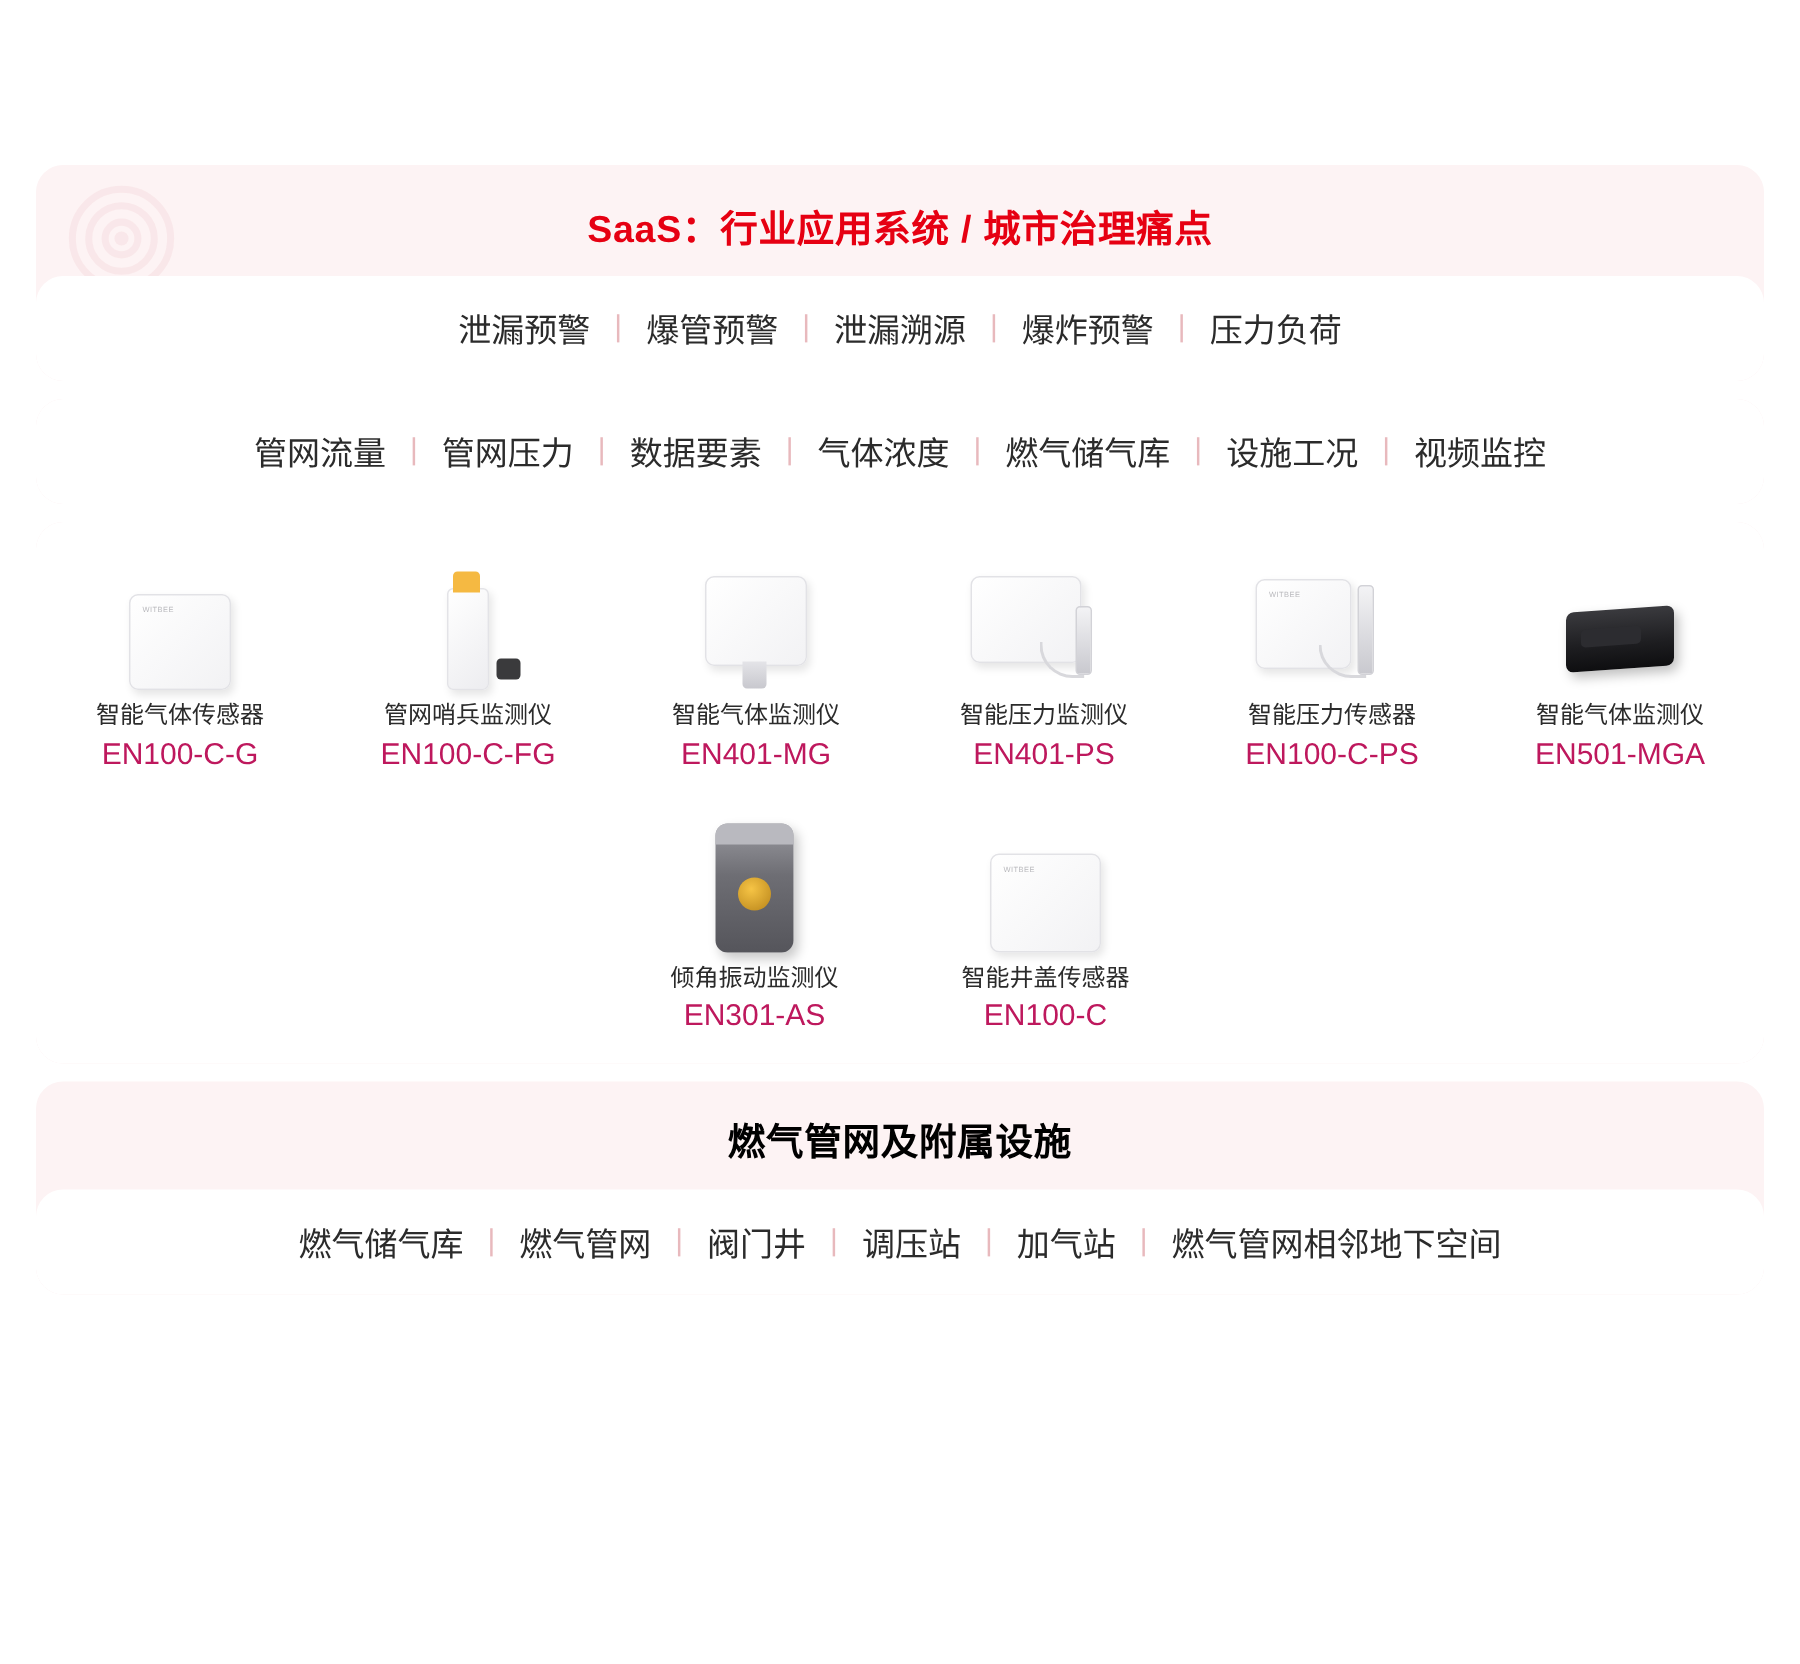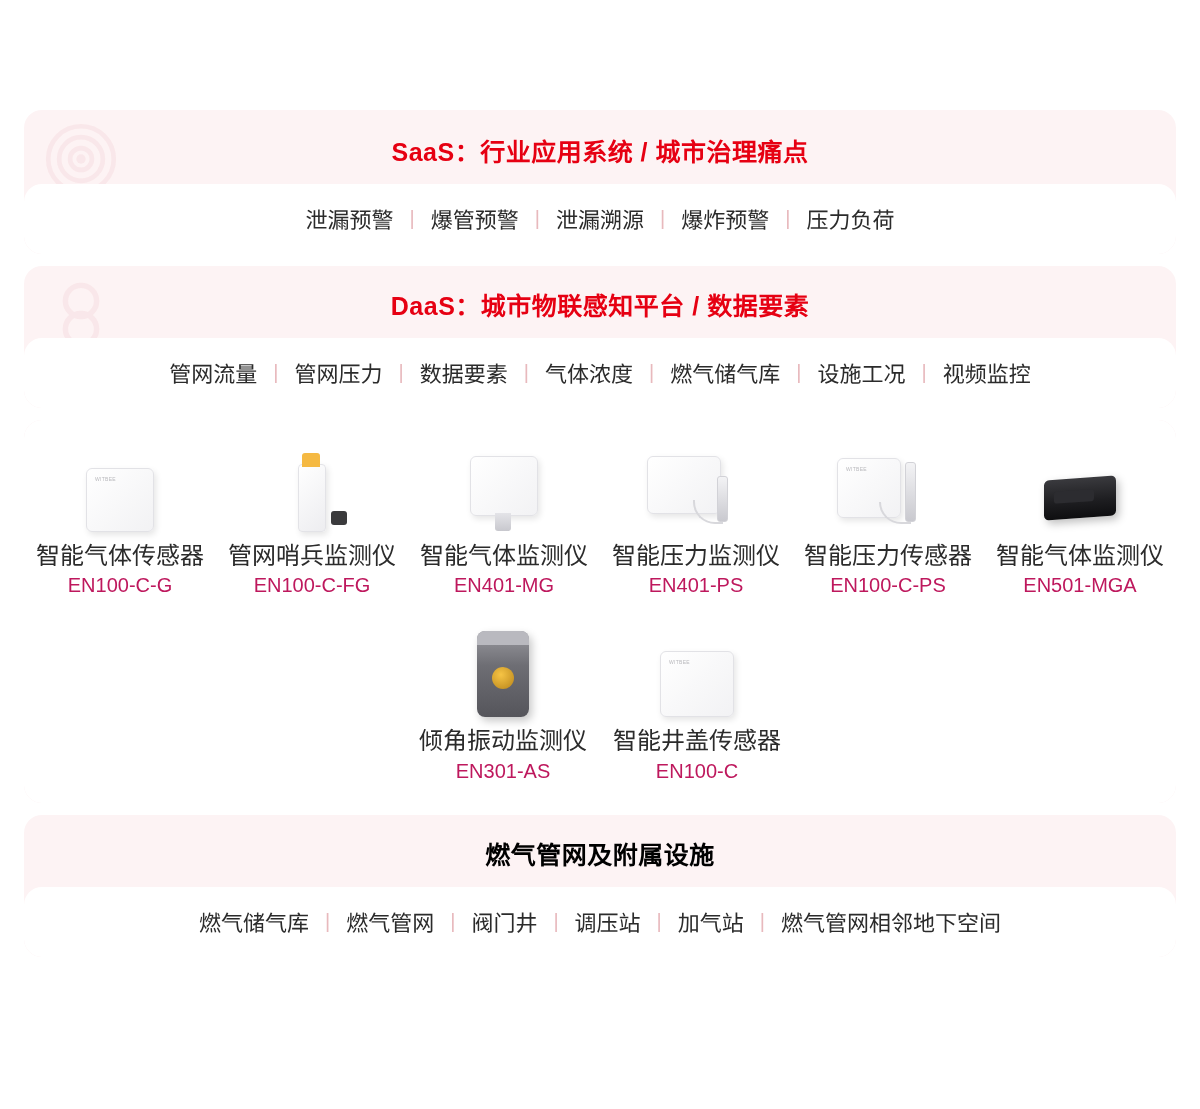--- a/index.html
+++ b/index.html
@@ -106,24 +106,25 @@
     padding: 0 2px;
   }
   .device-art {
     height: 96px;
     display: flex;
     align-items: flex-end;
     justify-content: center;
     margin-bottom: 8px;
   }
   .device-name {
-    font-size: 24px;
+    font-size: 16px;
     color: #2b2b2b;
     line-height: 1.35;
     white-space: nowrap;
+    font-family: Liberation Mono, monospace;
   }
   .device-model {
     font-size: 20px;
     color: #be185d;
     line-height: 1.35;
   }
   .device-row.second {
     padding-top: 22px;
   }
 
@@ -214,23 +215,20 @@
     </div>
   </section>
 
   <section class="band" id="band-daas">
     <svg class="wm" viewBox="0 0 100 100">
       <g fill="none" stroke="#f6dcdf" stroke-width="7">
         <circle cx="50" cy="32" r="20"></circle>
         <circle cx="50" cy="68" r="20"></circle>
       </g>
     </svg>
-    <div class="band-title">
-      <span class="eng">DaaS：</span><span>城市物联感知平台 / 数据要素</span>
-    </div>
     <div class="band-body">
       <div class="chips">
         <span class="chip">管网流量</span>
         <span class="divider">|</span>
         <span class="chip">管网压力</span>
         <span class="divider">|</span>
         <span class="chip">数据要素</span>
         <span class="divider">|</span>
         <span class="chip">气体浓度</span>
         <span class="divider">|</span>

